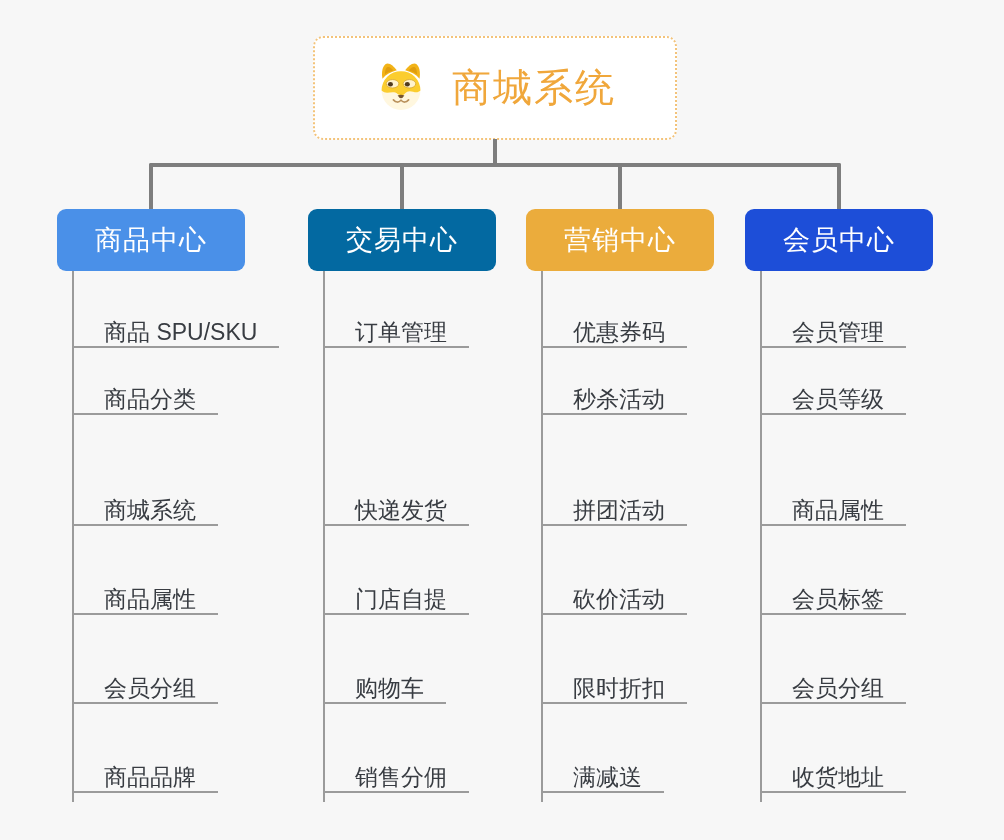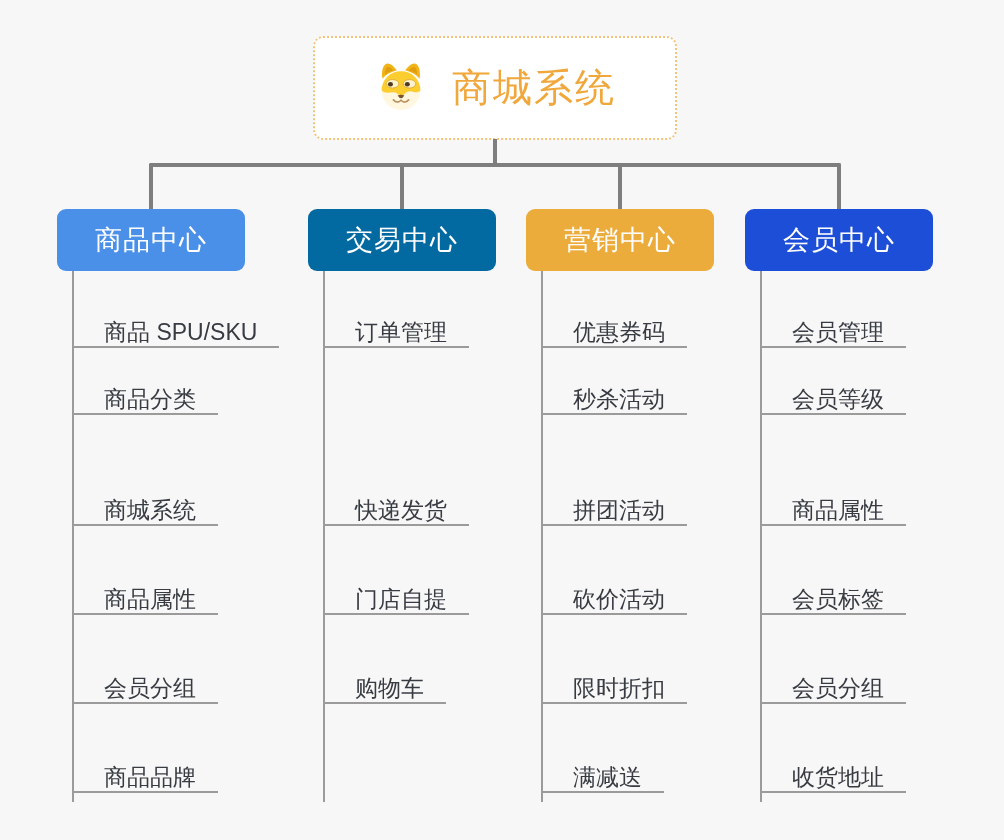--- a/index.html
+++ b/index.html
@@ -114,20 +114,21 @@
   <div class="item c1 r2">商品分类</div>
   <div class="item c1 r3">商城系统</div>
   <div class="item c1 r4">商品属性</div>
   <div class="item c1 r5">会员分组</div>
   <div class="item c1 r6">商品品牌</div>
 
   <div class="item c2 r1">订单管理</div>
   <div class="item c2 r3">快递发货</div>
   <div class="item c2 r5">购物车</div>
   <div class="item c2 r4">门店自提</div>
+  <div class="item c2 r6">销售分佣</div>
 
   <div class="item c3 r1">优惠券码</div>
   <div class="item c3 r2">秒杀活动</div>
   <div class="item c3 r4">砍价活动</div>
   <div class="item c3 r3">拼团活动</div>
   <div class="item c3 r5">限时折扣</div>
   <div class="item c3 r6">满减送</div>
 
   <div class="item c4 r2">会员等级</div>
   <div class="item c4 r1">会员管理</div>

